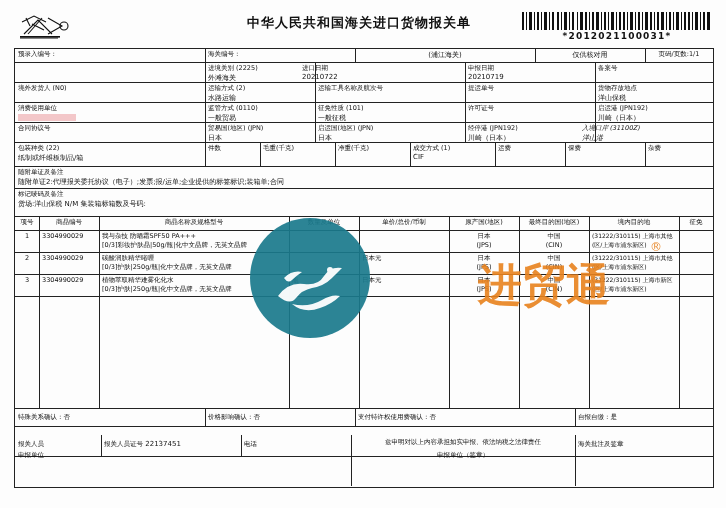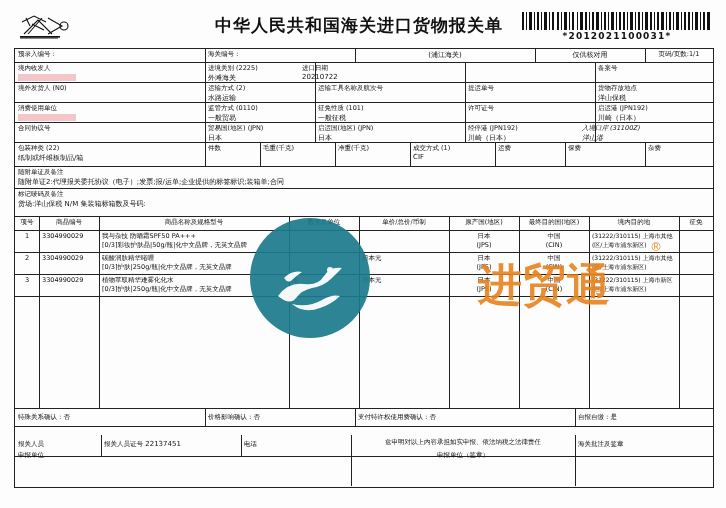--- a/index.html
+++ b/index.html
@@ -12,21 +12,21 @@
     position:relative;
     overflow:hidden;
   }
   .page{position:absolute;left:0;top:0;width:726px;height:508px;background:#fdfdfd;}
 
   
   .hdr{position:absolute;left:14px;top:10px;width:698px;height:36px;}
   .logo{position:absolute;left:4px;top:2px;width:60px;height:30px;}
   .title{
     position:absolute;left:200px;top:4px;width:290px;
-    text-align:center;font-size:17px;font-weight:bold;letter-spacing:1px;
+    text-align:center;font-size:13px;font-weight:bold;letter-spacing:1px;
     font-family:"DejaVu Sans","Liberation Sans",sans-serif;
   }
   .barcode{position:absolute;right:0px;top:2px;width:190px;height:30px;}
   .barcode .bars{height:18px;width:190px;}
   .barcode .bnum{font-size:9px;text-align:center;letter-spacing:1.2px;font-weight:bold;margin-top:1px;}
 
   
   .frame{position:absolute;left:14px;top:48px;width:698px;height:438px;border:1px solid #222;}
 
   .row{position:absolute;left:0;width:698px;border-bottom:1px solid #222;box-sizing:border-box;}
@@ -162,35 +162,35 @@
       <div class="cell" style="left:520px;width:110px;text-align:center;">
         <span class="val">仅供核对用</span>
       </div>
       <div class="vline" style="left:630px;"></div>
       <div class="cell" style="left:630px;width:68px;text-align:center;">
         <span class="lbl">页码/页数:1/1</span>
       </div>
     </div>
 
     <div class="row" style="top:14px;height:20px;">
-      <div class="cell" style="left:0;width:190px;">
-        <div class="lbl">境内收发人</div>
-        <div><span class="redact"></span></div>
-      </div>
       <div class="vline" style="left:190px;"></div>
       <div class="cell" style="left:190px;width:110px;">
         <div class="lbl">进境关别 (2225)</div>
         <div class="val">外滩海关</div>
       </div>
       <div class="vline" style="left:300px;"></div>
       <div class="cell" style="left:284px;width:150px;">
         <div class="lbl">进口日期</div>
         <div class="val">20210722</div>
       </div>
       <div class="vline" style="left:450px;"></div>
+      <div class="cell" style="left:450px;width:130px;">
+        <div class="lbl">申报日期</div>
+        <div class="val">20210719</div>
+      </div>
       <div class="vline" style="left:580px;"></div>
       <div class="cell" style="left:580px;width:118px;">
         <div class="lbl">备案号</div>
       </div>
     </div>
 
     <div class="row" style="top:34px;height:20px;">
       <div class="cell" style="left:0;width:190px;">
         <div class="lbl">境外发货人 (N0)</div>
       </div>

